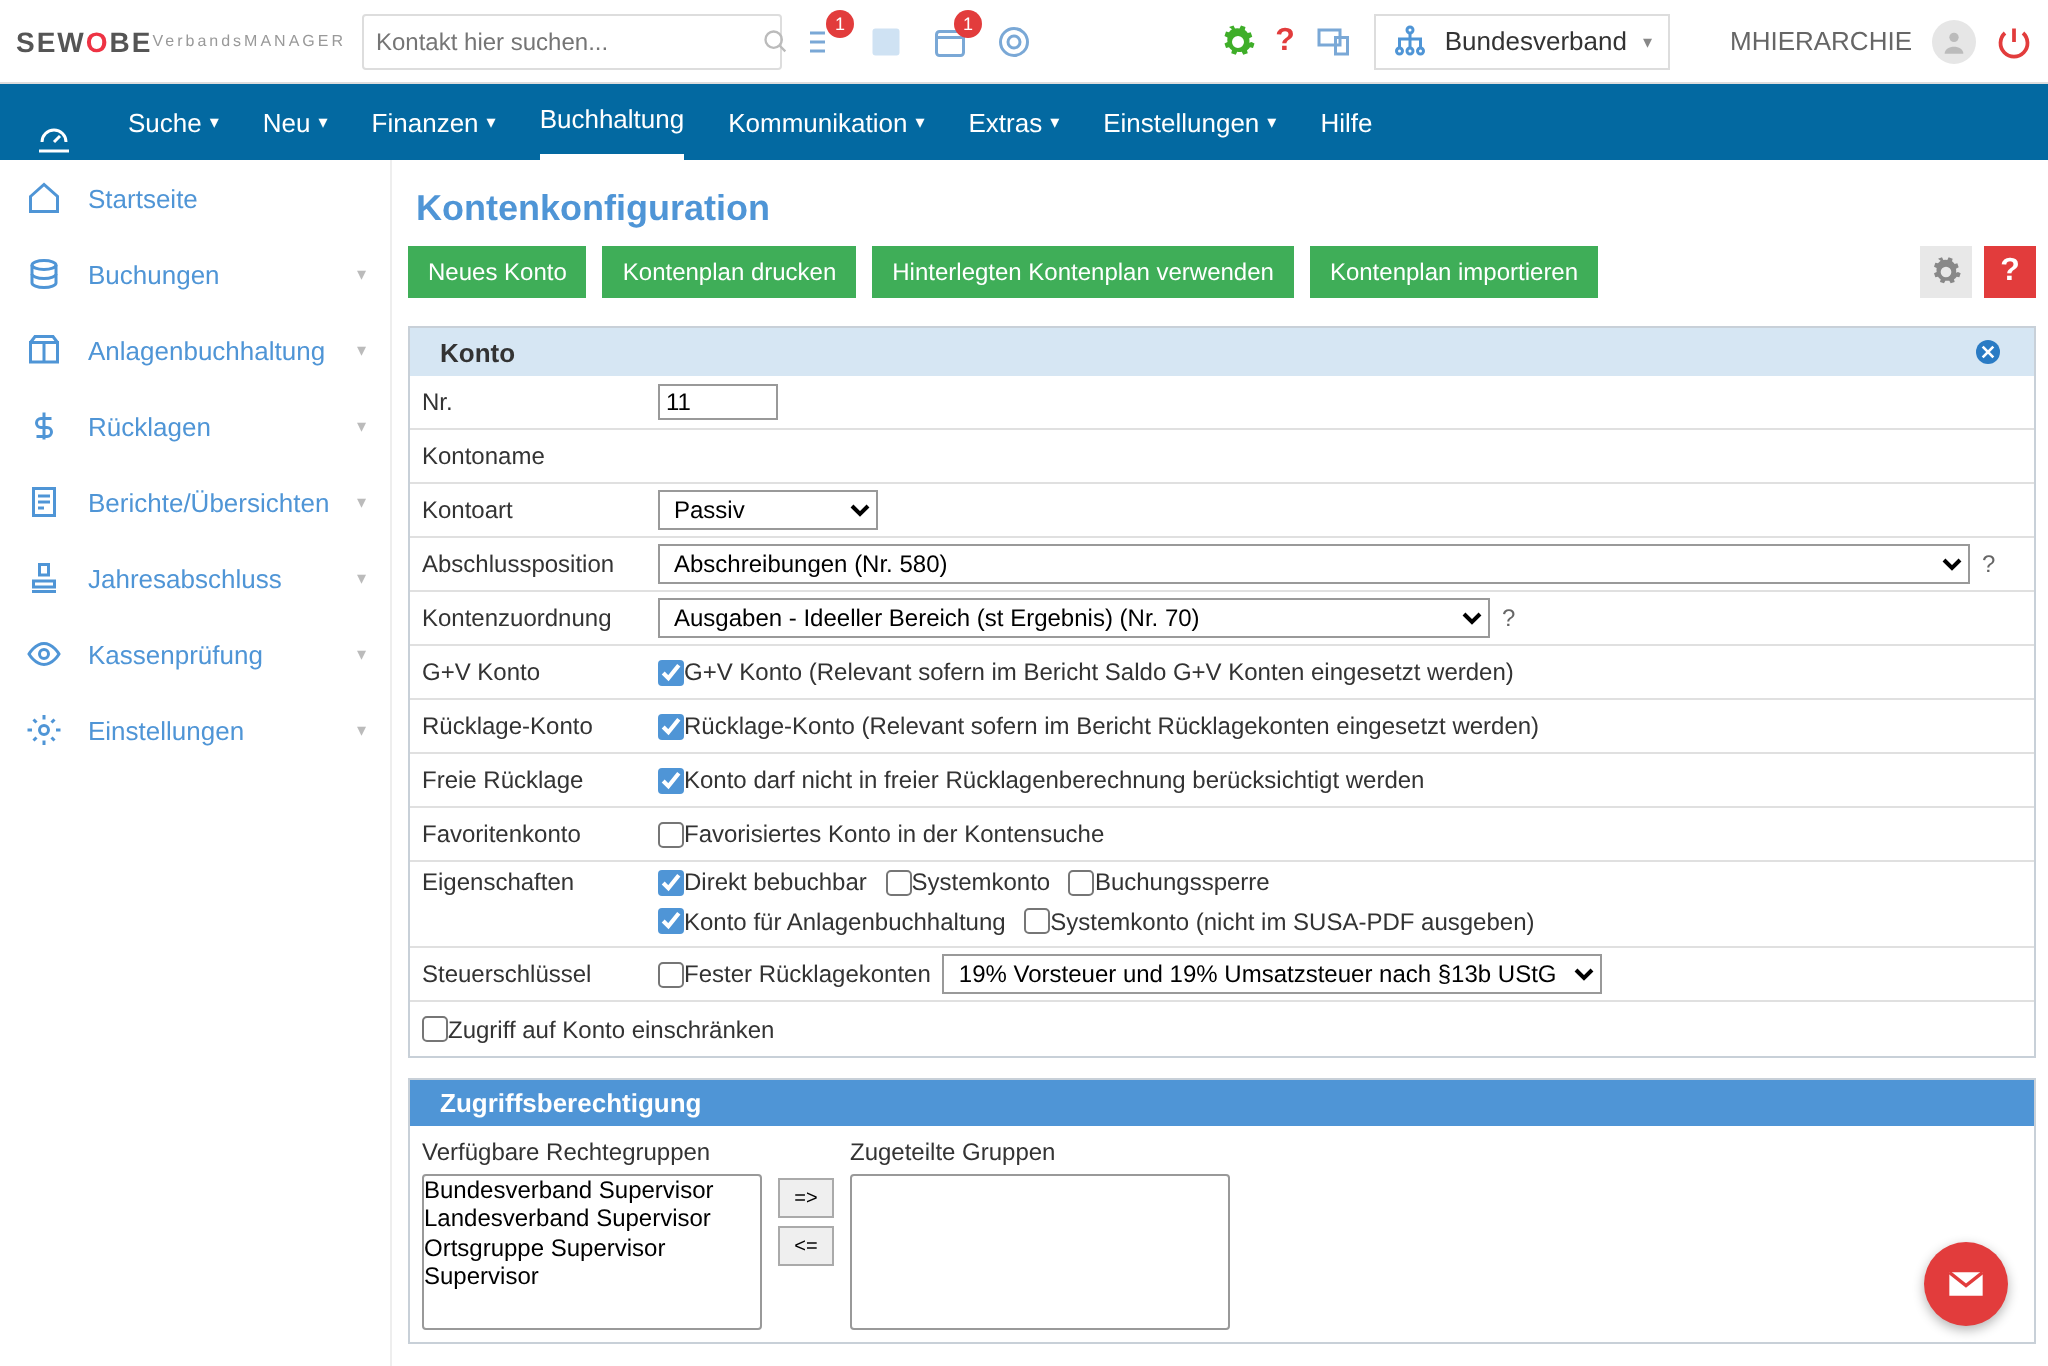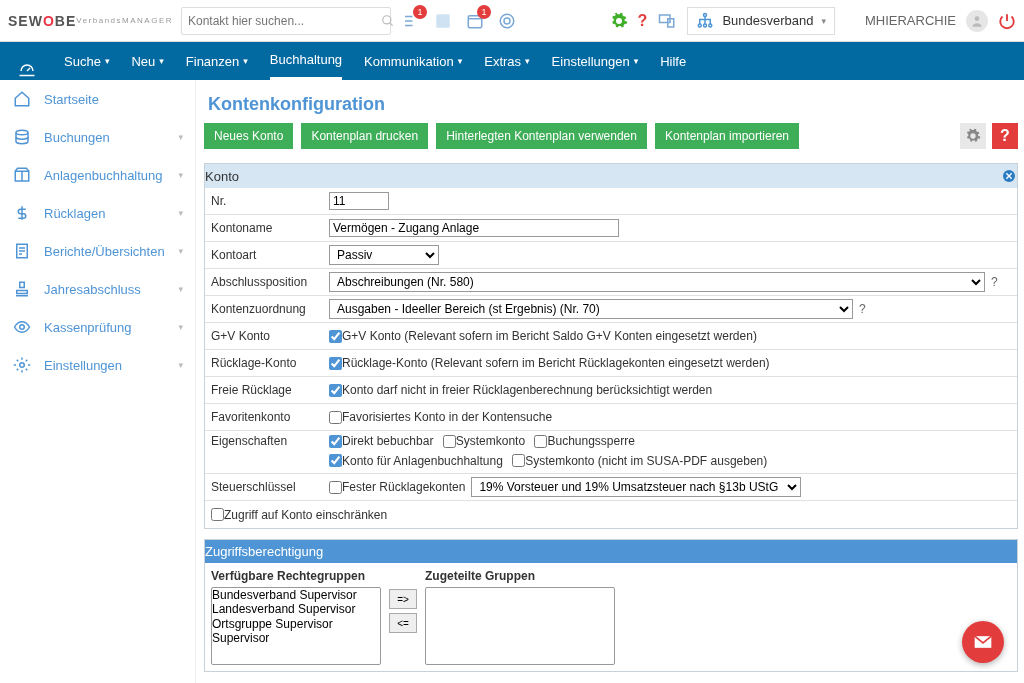--- a/index.html
+++ b/index.html
@@ -44,38 +44,38 @@
 .content { flex: 1; overflow: auto; padding: 10px 6px 10px 8px; position: relative; }
 .pagetitle { color: #4f95d6; font-size: 18px; font-weight: 600; margin: 4px 0 8px 4px; }
 .greenbar { display: flex; gap: 8px; margin-bottom: 14px; align-items: flex-start; }
 .gbtn { background: #3fae58; color: #fff; border: none; padding: 6px 10px; font-size: 12px; cursor: pointer; }
 .greenbar .right { margin-left: auto; display: flex; gap: 6px; }
 .rbox { width: 26px; height: 26px; display: flex; align-items: center; justify-content: center; }
 .rgear { background: #e8e8e8; color: #888; font-size: 15px; }
 .rhelp { background: #e23c3c; color: #fff; font-weight: 800; font-size: 16px; }
 
 .panel { border: 1px solid #c8d0d8; margin-bottom: 10px; }
-.panel .phead { background: #d6e6f3; color: #333; padding: 4px 0; font-weight: 400; display: flex; align-items: flex-end; }
+.panel .phead { background: #d6e6f3; color: #333; padding: 4px 15px; font-weight: 700; display: flex; align-items: flex-end; }
 .panel .phead.blue { background: #4f95d6; color: #fff; }
 .panel .phead .close { margin-left: auto; color: #2a7bc4; font-weight: 800; cursor: pointer; }
 .panel .pbody { }
 
 .row { display: flex; align-items: center; border-bottom: 1px solid #e0e0e0; min-height: 27px; padding: 3px 6px; font-size: 12px; }
 .row:last-child { border-bottom: none; }
 .row .label { width: 118px; flex-shrink: 0; }
 .row .val { flex: 1; display: flex; align-items: center; gap: 6px; flex-wrap: wrap; }
 .row input[type=text] { border: 1px solid #999; padding: 1px 3px; font-size: 12px; }
 .row select { border: 1px solid #999; padding: 1px 3px; font-size: 12px; background: #fff; }
 .helpq { color: #666; }
 .checkwrap { display: inline-flex; align-items: center; gap: 0; }
 .checkwrap input { accent-color: #4f95d6; }
 
 .groups { display: flex; gap: 8px; padding: 6px; align-items: flex-start; }
 .gcol { display: flex; flex-direction: column; gap: 2px; }
-.gcol .glabel { font-size: 12px; margin-bottom: 2px; font-weight: bold; }
+.gcol .glabel { font-size: 12px; margin-bottom: 2px; }
 .glist { width: 170px; height: 78px; border: 1px solid #999; font-size: 12px; }
 .movebtns { display: flex; flex-direction: column; gap: 4px; margin-top: 20px; }
 .movebtns button { width: 28px; height: 20px; border: 1px solid #aaa; background: #efefef; font-size: 10px; cursor: pointer; }
 
 .fab { position: fixed; right: 20px; bottom: 20px; width: 42px; height: 42px; border-radius: 50%; background: #e23c3c; color: #fff; display: flex; align-items: center; justify-content: center; box-shadow: 0 2px 6px rgba(0,0,0,.3); font-size: 18px; }
 
 svg { display: block; }
 </style>
 </head>
 <body>
@@ -319,41 +319,38 @@
       </div>
       <div class="pbody">
         <div class="row">
             <div class="label">Nr.</div>
           <div class="val">
               <input type="text" style="width: 60px;" value="11">
             </div>
           </div>
         <div class="row">
             <div class="label">Kontoname</div>
-          <div class="val">
-              <input type="text" style="width: 290px;" value="Vermögen - Zugang Anlage">
-            </div>
           </div>
         <div class="row">
             <div class="label">Kontoart</div>
           <div class="val">
               <select style="width:110px"><option>Passiv</option></select>
             </div>
           </div>
         <div class="row">
             <div class="label">Abschlussposition</div>
           <div class="val">
               <select style="width:656px"><option>Abschreibungen (Nr. 580)</option></select>
               <span class="helpq">?</span>
             </div>
           </div>
         <div class="row">
             <div class="label">Kontenzuordnung</div>
           <div class="val">
-              <select style="width:524px"><option>Ausgaben - Ideeller Bereich (st Ergebnis) (Nr. 70)</option></select>
+              <select style="width:416px"><option>Ausgaben - Ideeller Bereich (st Ergebnis) (Nr. 70)</option></select>
               <span class="helpq">?</span>
             </div>
           </div>
         <div class="row">
             <div class="label">G+V Konto</div>
           <div class="val">
               <label class="checkwrap">
                 <input type="checkbox" checked="" style="">
                 <span>G+V Konto (Relevant sofern im Bericht Saldo G+V Konten eingesetzt werden)</span>
               </label>

